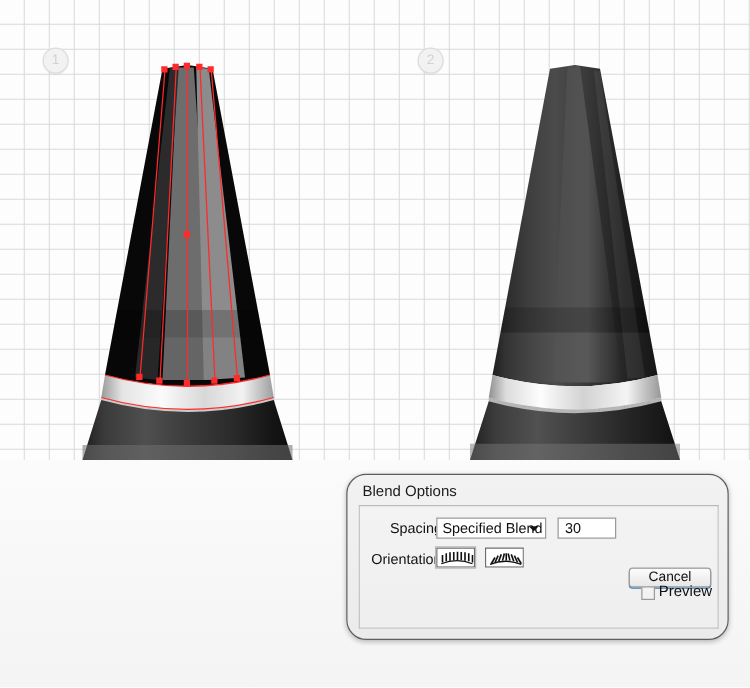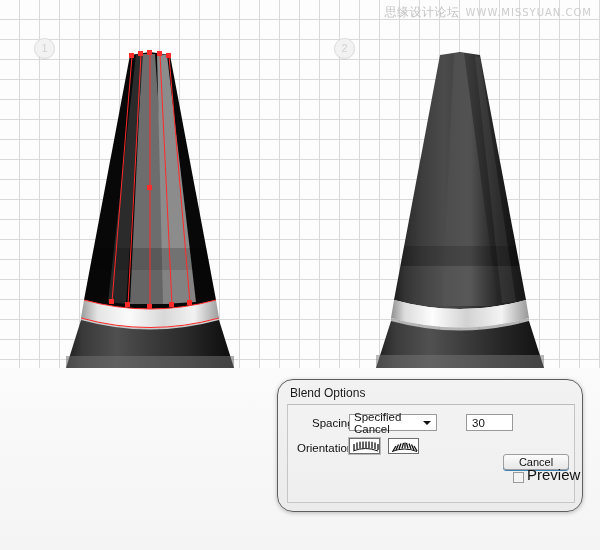--- a/index.html
+++ b/index.html
@@ -87,21 +87,21 @@
     border:1px solid #9a9a9a;background:#ffffff;
     font-size:11.5px;color:#111;
     display:flex;align-items:center;padding-left:4px;box-sizing:border-box;
   }
   .select-arrow{
     position:absolute;right:5px;top:50%;transform:translateY(-50%);
     width:0;height:0;border-top:4px solid #111;
     border-left:4px solid transparent;border-right:4px solid transparent;
   }
   #steps-input{
-    position:absolute;left:466px;top:414px;width:47px;height:17px;
+    position:absolute;left:446px;top:414px;width:47px;height:17px;
     border:1px solid #9a9a9a;background:#ffffff;
     font-size:11.5px;color:#111;
     display:flex;align-items:center;padding-left:5px;box-sizing:border-box;
   }
   .orient-btn{
     position:absolute;top:438px;width:31px;height:16px;
     border:1px solid #6d6d6d;background:#ffffff;
     box-sizing:border-box;overflow:hidden;
   }
   #orient-page{left:349px;outline:1px solid #b9b9b9;}
@@ -117,37 +117,34 @@
   }
   #btn-ok{
     left:503px;top:414px;
     border:1px solid #3c7fb1;
     box-shadow:0 0 0 1px #a8cce8 inset;
     margin-top:41px;
   }
   #btn-cancel{left:503px;top:438px;margin-top:16px;}
   .checkbox-row{
     position:absolute;left:513px;top:466px;
-    font-size:15px;color:#111;display:flex;align-items:flex-end;gap:3px;
+    font-size:12px;color:#111;display:flex;align-items:flex-end;gap:3px;
   }
   .checkbox{
     width:11px;height:11px;border:1px solid #9b9b9b;background:#f3f3f3;
     display:inline-block;box-sizing:border-box;
   }
 </style>
 </head>
 <body>
 
 <div id="root">
 
   <div class="canvas">
 
-    <div class="watermark">
-      <span class="wm-cn">思缘设计论坛</span><span class="wm-url">WWW.MISSYUAN.COM</span>
-    </div>
 
     <div class="badge" id="badge1">1</div>
     <div class="badge" id="badge2">2</div>
 
     <svg class="art" id="art1" viewBox="0 0 260 318">
       <defs>
         <linearGradient id="g1barrel" x1="0" y1="0" x2="1" y2="0">
           <stop offset="0" stop-color="#1d1d1d"></stop>
           <stop offset="0.10" stop-color="#3a3a3a"></stop>
           <stop offset="0.30" stop-color="#4f4f4f"></stop>
@@ -288,21 +285,21 @@
   </div>
 
   <div class="dialog">
     <div class="dialog-title">Blend Options</div>
     <div class="dialog-inner"></div>
   </div>
 
   <div class="fld-label" id="lbl-spacing">Spacing:</div>
 
   <div class="select-box">
-    <span>Specified Cancel</span>
+    <span>Specified Blend</span>
     <span class="select-arrow"></span>
   </div>
 
   <div id="steps-input">
     <span>30</span>
   </div>
 
   <div class="fld-label" id="lbl-orientation">Orientation:</div>
 
   <div class="orient-btn" id="orient-page">

